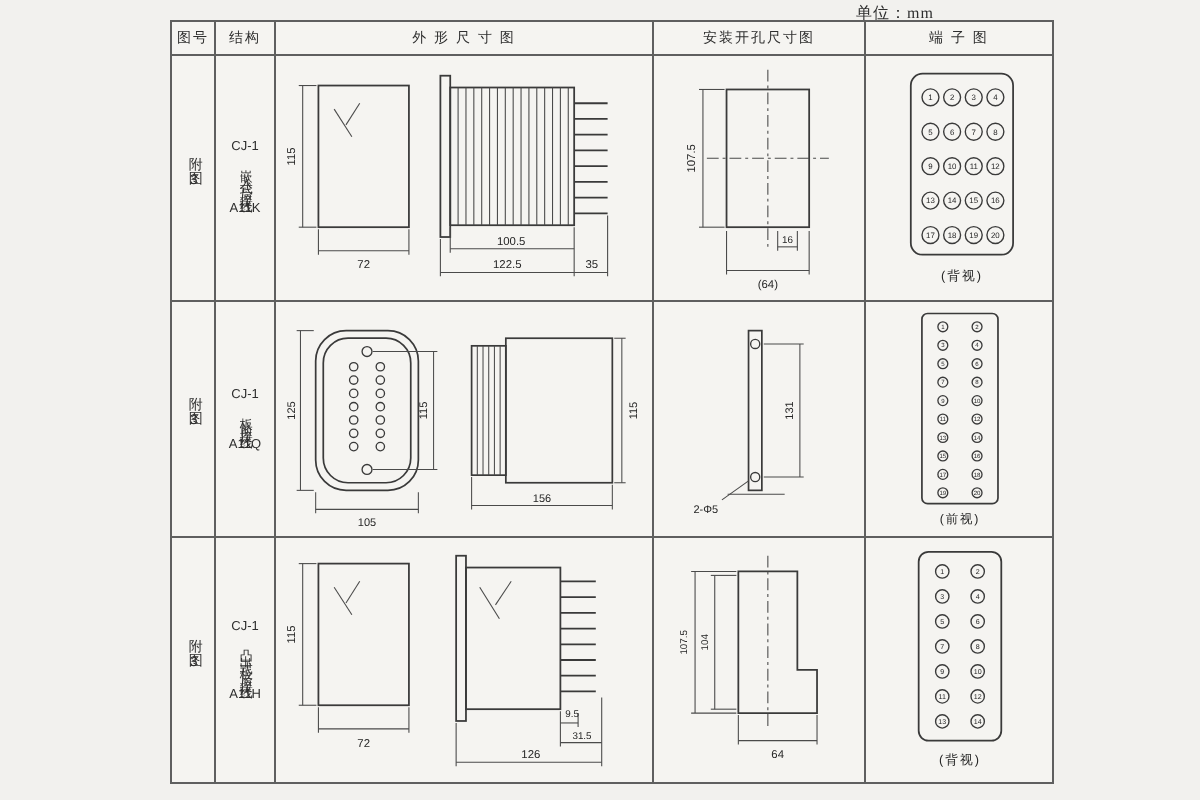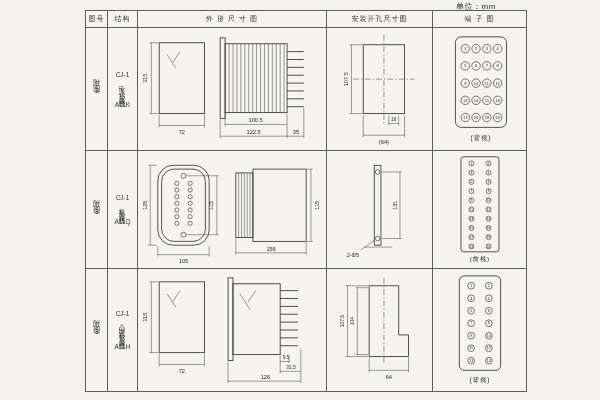--- a/index.html
+++ b/index.html
@@ -2,21 +2,21 @@
 <html><head>
 <meta charset="utf-8">
 <style>
   html,body { margin:0; padding:0; }
   body {
     width:600px; height:400px; position:relative; overflow:hidden;
     background:#f2f1ee;
     font-family:"Liberation Sans","DejaVu Sans",sans-serif;
     color:#2e2e2e;
   }
-  .unit-label { position:absolute; left:456px; top:1px; font-size:8px; letter-spacing:0.5px; }
+  .unit-label { position:absolute; left:428px; top:1px; font-size:8px; letter-spacing:0.5px;font-family:Liberation Serif, serif; }
   table.spec-table {
     position:absolute; left:85px; top:10px;
     border-collapse:collapse; table-layout:fixed; background:#f5f4f1;
   }
   .spec-table th, .spec-table td {
     border:1px solid #5f5f5f; padding:0; text-align:center; vertical-align:middle;
   }
   .spec-table th { font-weight:normal; font-size:7px; height:16px; letter-spacing:1px; }
   tr.r-tall { height:123px; }
   tr.r-mid  { height:118px; }

